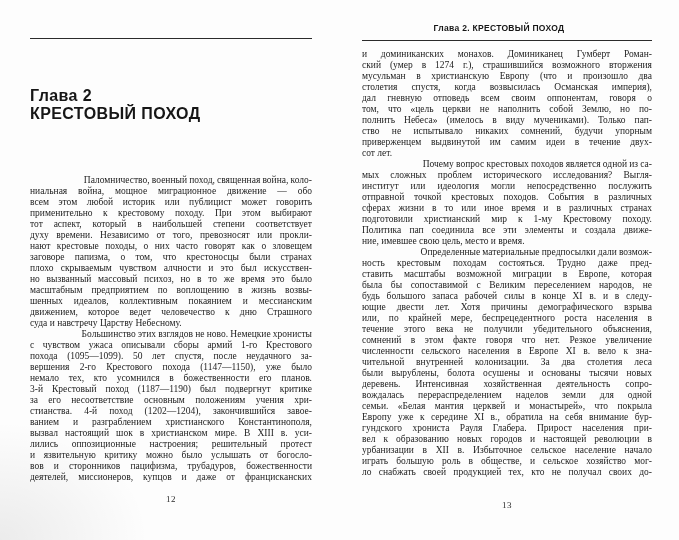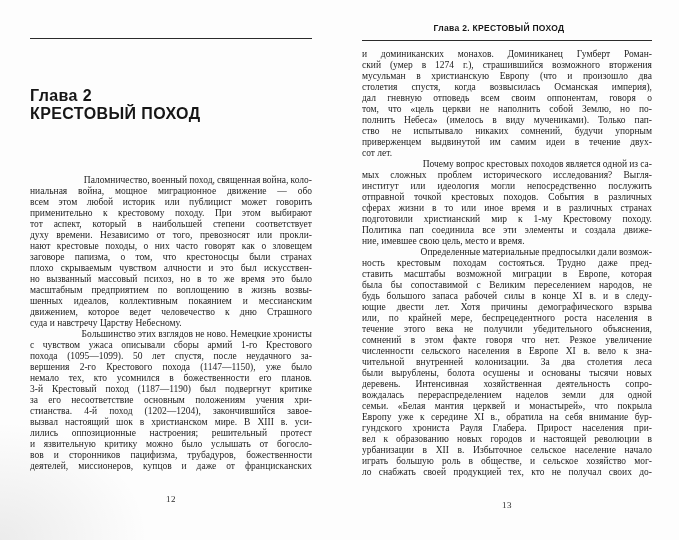--- a/index.html
+++ b/index.html
@@ -91,20 +91,21 @@
         </div>
         <div class="para">
           <div class="line indent"><span>Большинство</span><span>этих</span><span>взглядов</span><span>не</span><span>ново.</span><span>Немецкие</span><span>хронисты</span></div>
           <div class="line"><span>с</span><span>чувством</span><span>ужаса</span><span>описывали</span><span>сборы</span><span>армий</span><span>1-го</span><span>Крестового</span></div>
           <div class="line"><span>похода</span><span>(1095—1099).</span><span>50</span><span>лет</span><span>спустя,</span><span>после</span><span>неудачного</span><span>за-</span></div>
           <div class="line"><span>вершения</span><span>2-го</span><span>Крестового</span><span>похода</span><span>(1147—1150),</span><span>уже</span><span>было</span></div>
           <div class="line"><span>немало</span><span>тех,</span><span>кто</span><span>усомнился</span><span>в</span><span>божественности</span><span>его</span><span>планов.</span></div>
           <div class="line"><span>3-й</span><span>Крестовый</span><span>поход</span><span>(1187—1190)</span><span>был</span><span>подвергнут</span><span>критике</span></div>
           <div class="line"><span>за</span><span>его</span><span>несоответствие</span><span>основным</span><span>положениям</span><span>учения</span><span>хри-</span></div>
           <div class="line"><span>стианства.</span><span>4-й</span><span>поход</span><span>(1202—1204),</span><span>закончившийся</span><span>завое-</span></div>
+          <div class="line"><span>ванием</span><span>и</span><span>разграблением</span><span>христианского</span><span>Константинополя,</span></div>
           <div class="line"><span>вызвал</span><span>настоящий</span><span>шок</span><span>в</span><span>христианском</span><span>мире.</span><span>В</span><span>XIII</span><span>в.</span><span>уси-</span></div>
           <div class="line"><span>лились</span><span>оппозиционные</span><span>настроения;</span><span>решительный</span><span>протест</span></div>
           <div class="line"><span>и</span><span>язвительную</span><span>критику</span><span>можно</span><span>было</span><span>услышать</span><span>от</span><span>богосло-</span></div>
           <div class="line"><span>вов</span><span>и</span><span>сторонников</span><span>пацифизма,</span><span>трубадуров,</span><span>божественности</span></div>
           <div class="line"><span>деятелей,</span><span>миссионеров,</span><span>купцов</span><span>и</span><span>даже</span><span>от</span><span>францисканских</span></div>
         </div>
       </div>
     <div class="page-number">12</div>
   </section>
 

